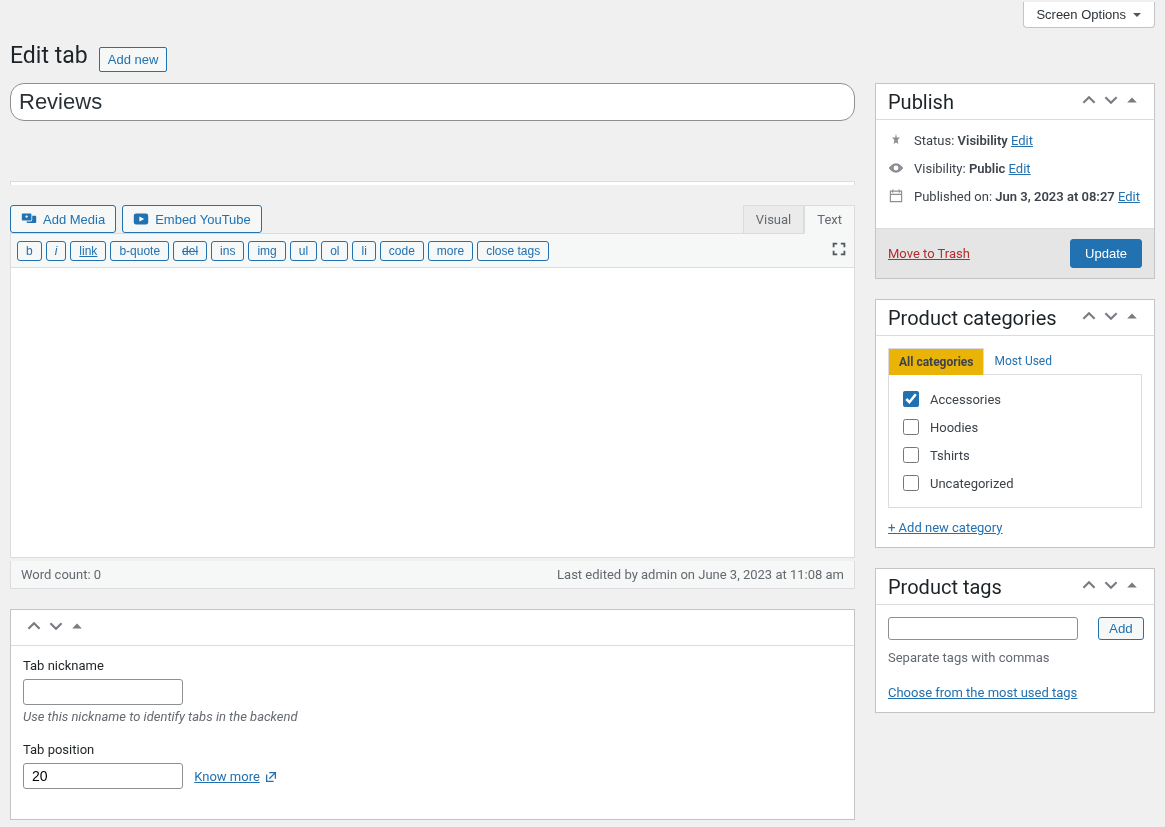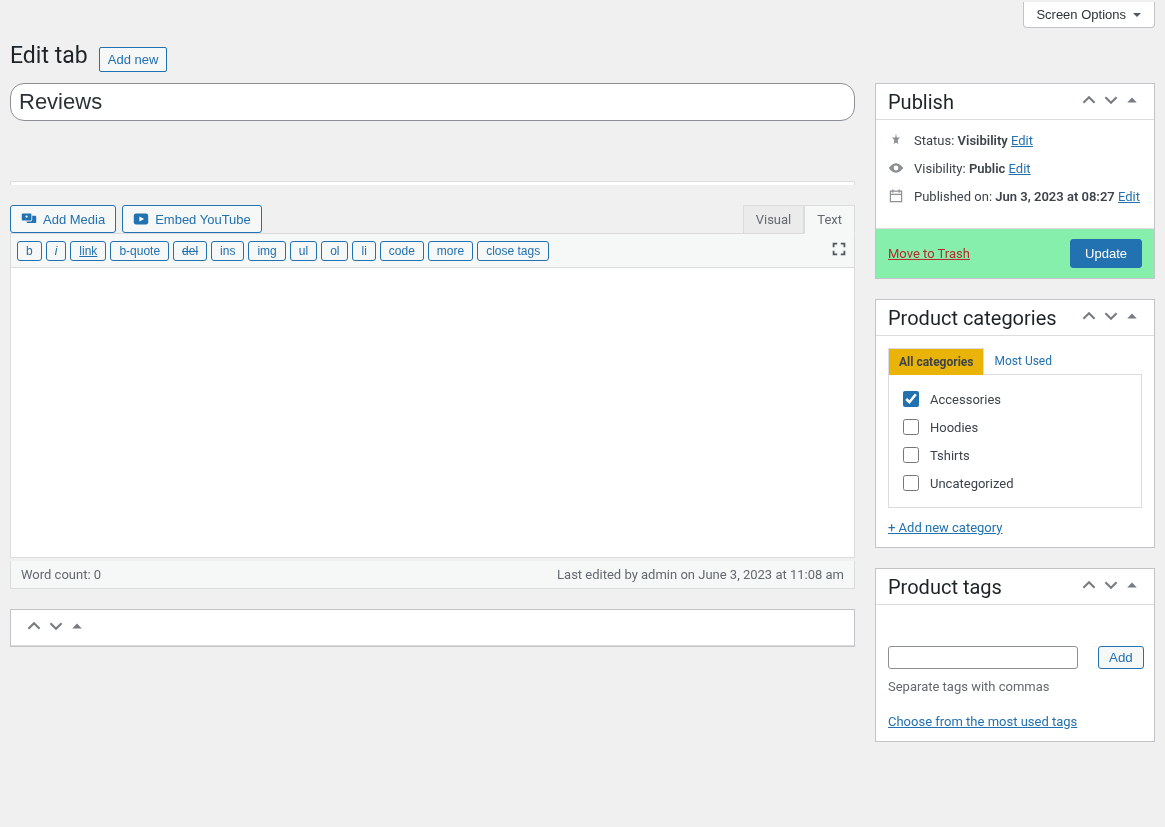--- a/index.html
+++ b/index.html
@@ -191,21 +191,21 @@
     display: flex;
     align-items: center;
     gap: 10px;
     margin-bottom: 12px;
     color: #3c434a;
   }
   .publish-row svg { width:16px; height:16px; fill:#8c8f94; flex-shrink:0; }
   .publish-row .val { font-weight: 600; }
   .publish-row a { color: #2271b1; text-decoration: underline; cursor:pointer; }
   .publish-actions {
-    background: #86efac;
+    background: #e5e5e5;
     border-top: 1px solid #dcdcde;
     padding: 10px 12px;
     display: flex;
     align-items: center;
     justify-content: space-between;
   }
   .delete-link { color: #b32d2e; text-decoration: underline; cursor:pointer; }
   .primary-btn {
     background: #2271b1;
     border: 1px solid #2271b1;
@@ -244,21 +244,21 @@
     width: 16px; height: 16px;
     accent-color: #2271b1;
   }
   .add-cat-link {
     display: inline-block;
     margin-top: 12px;
     color: #2271b1;
     text-decoration: underline;
     cursor: pointer;
   }
-  .tag-input-row { display: flex; gap: 20px; margin-top: 29px; }
+  .tag-input-row { display: flex; gap: 20px; }
   .tag-input {
     flex: 1;
     border: 1px solid #8c8f94;
     border-radius: 3px;
     padding: 3px 6px;
     font-size: 13px;
   }
   .secondary-btn {
     border: 1px solid #2271b1;
     color: #2271b1;
@@ -356,20 +356,37 @@
           <span class="handle"><svg width="14" height="14" viewBox="0 0 10 10">
                 <path d="M1 7 L5 3 L9 7" stroke="#787c82" stroke-width="1.5" fill="none"></path>
               </svg></span>
           <span class="handle"><svg width="14" height="14" viewBox="0 0 10 10">
                 <path d="M1 3 L5 7 L9 3" stroke="#787c82" stroke-width="1.5" fill="none"></path>
               </svg></span>
           <span class="handle"><svg width="12" height="12" viewBox="0 0 10 10">
                 <path d="M1 7 L5 3 L9 7" fill="#787c82"></path>
               </svg></span>
         </div>
+        <div class="postbox-body">
+          <div class="row">
+            <label class="field-label">Tab nickname</label>
+            <input type="text" class="small-input" style="">
+            <div class="hint">Use this nickname to identify tabs in the backend</div>
+          </div>
+          <div class="row">
+            <label class="field-label">Tab position</label>
+            <input type="text" class="small-input" value="20" style="">
+            <a class="know-more">
+              <span>Know more </span>
+              <svg viewBox="0 0 16 16">
+                  <path d="M6 3h7v7M13 3L6 10M11 13H3V5" stroke-width="1.5"></path>
+                </svg>
+            </a>
+          </div>
+        </div>
       </div>
     </div>
 
     <div class="col-side">
 
       <div class="postbox">
         <div class="postbox-header">
           <h2>Publish</h2>
           <span class="handle"><svg width="14" height="14" viewBox="0 0 10 10">
                 <path d="M1 7 L5 3 L9 7" stroke="#787c82" stroke-width="1.5" fill="none"></path>

